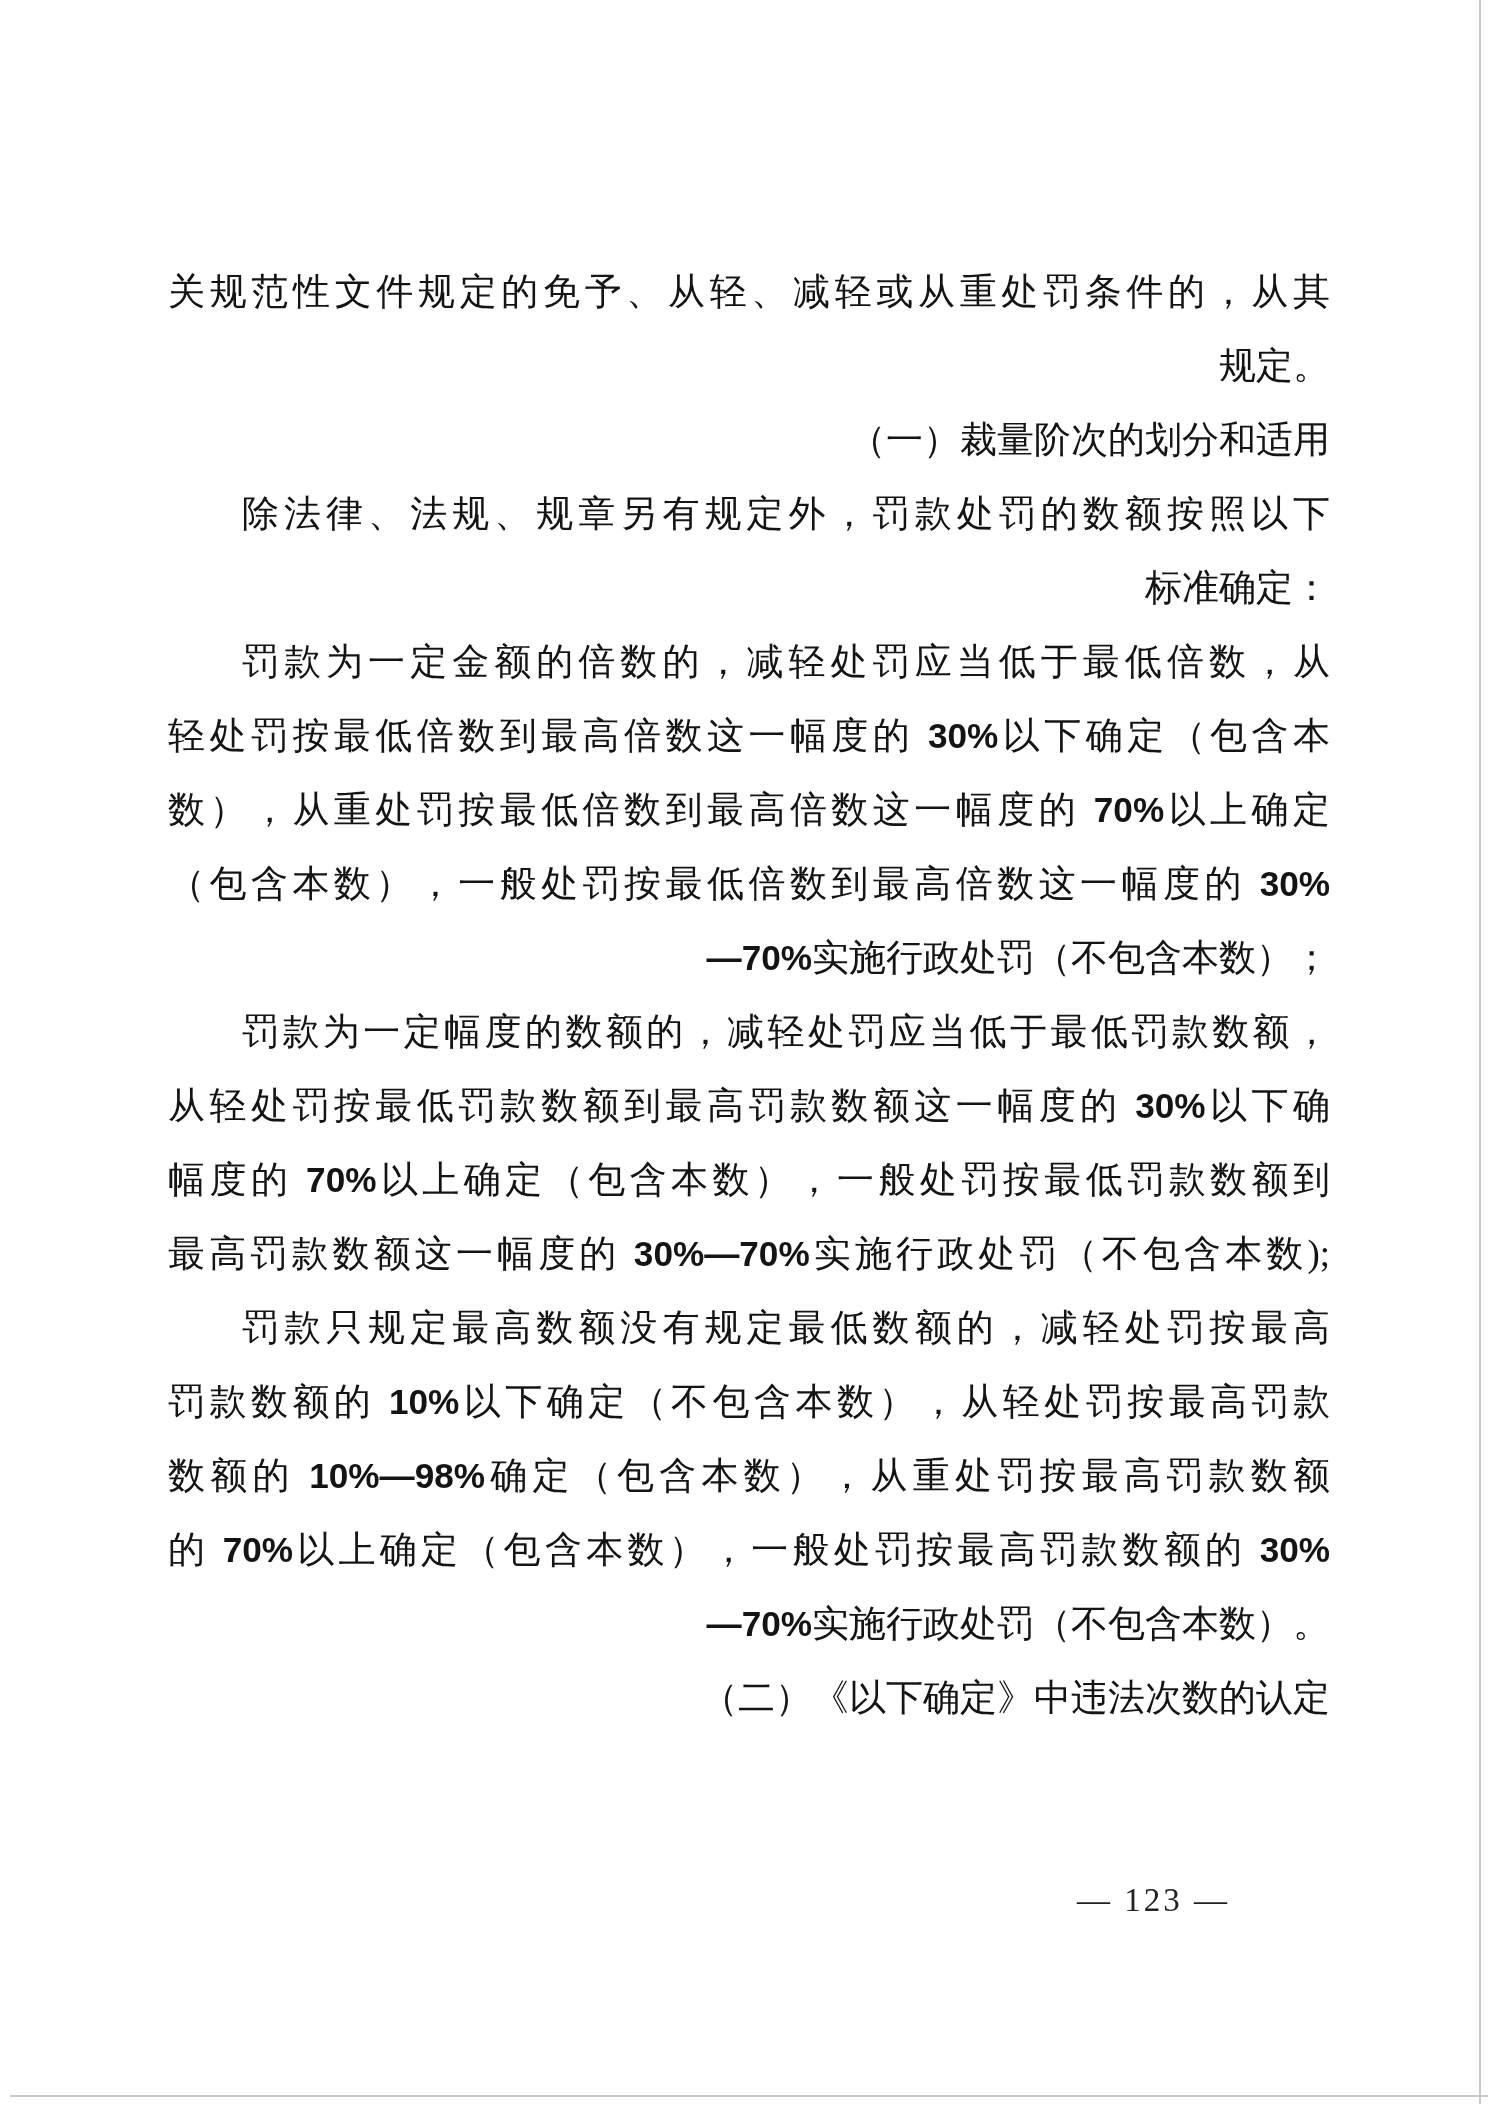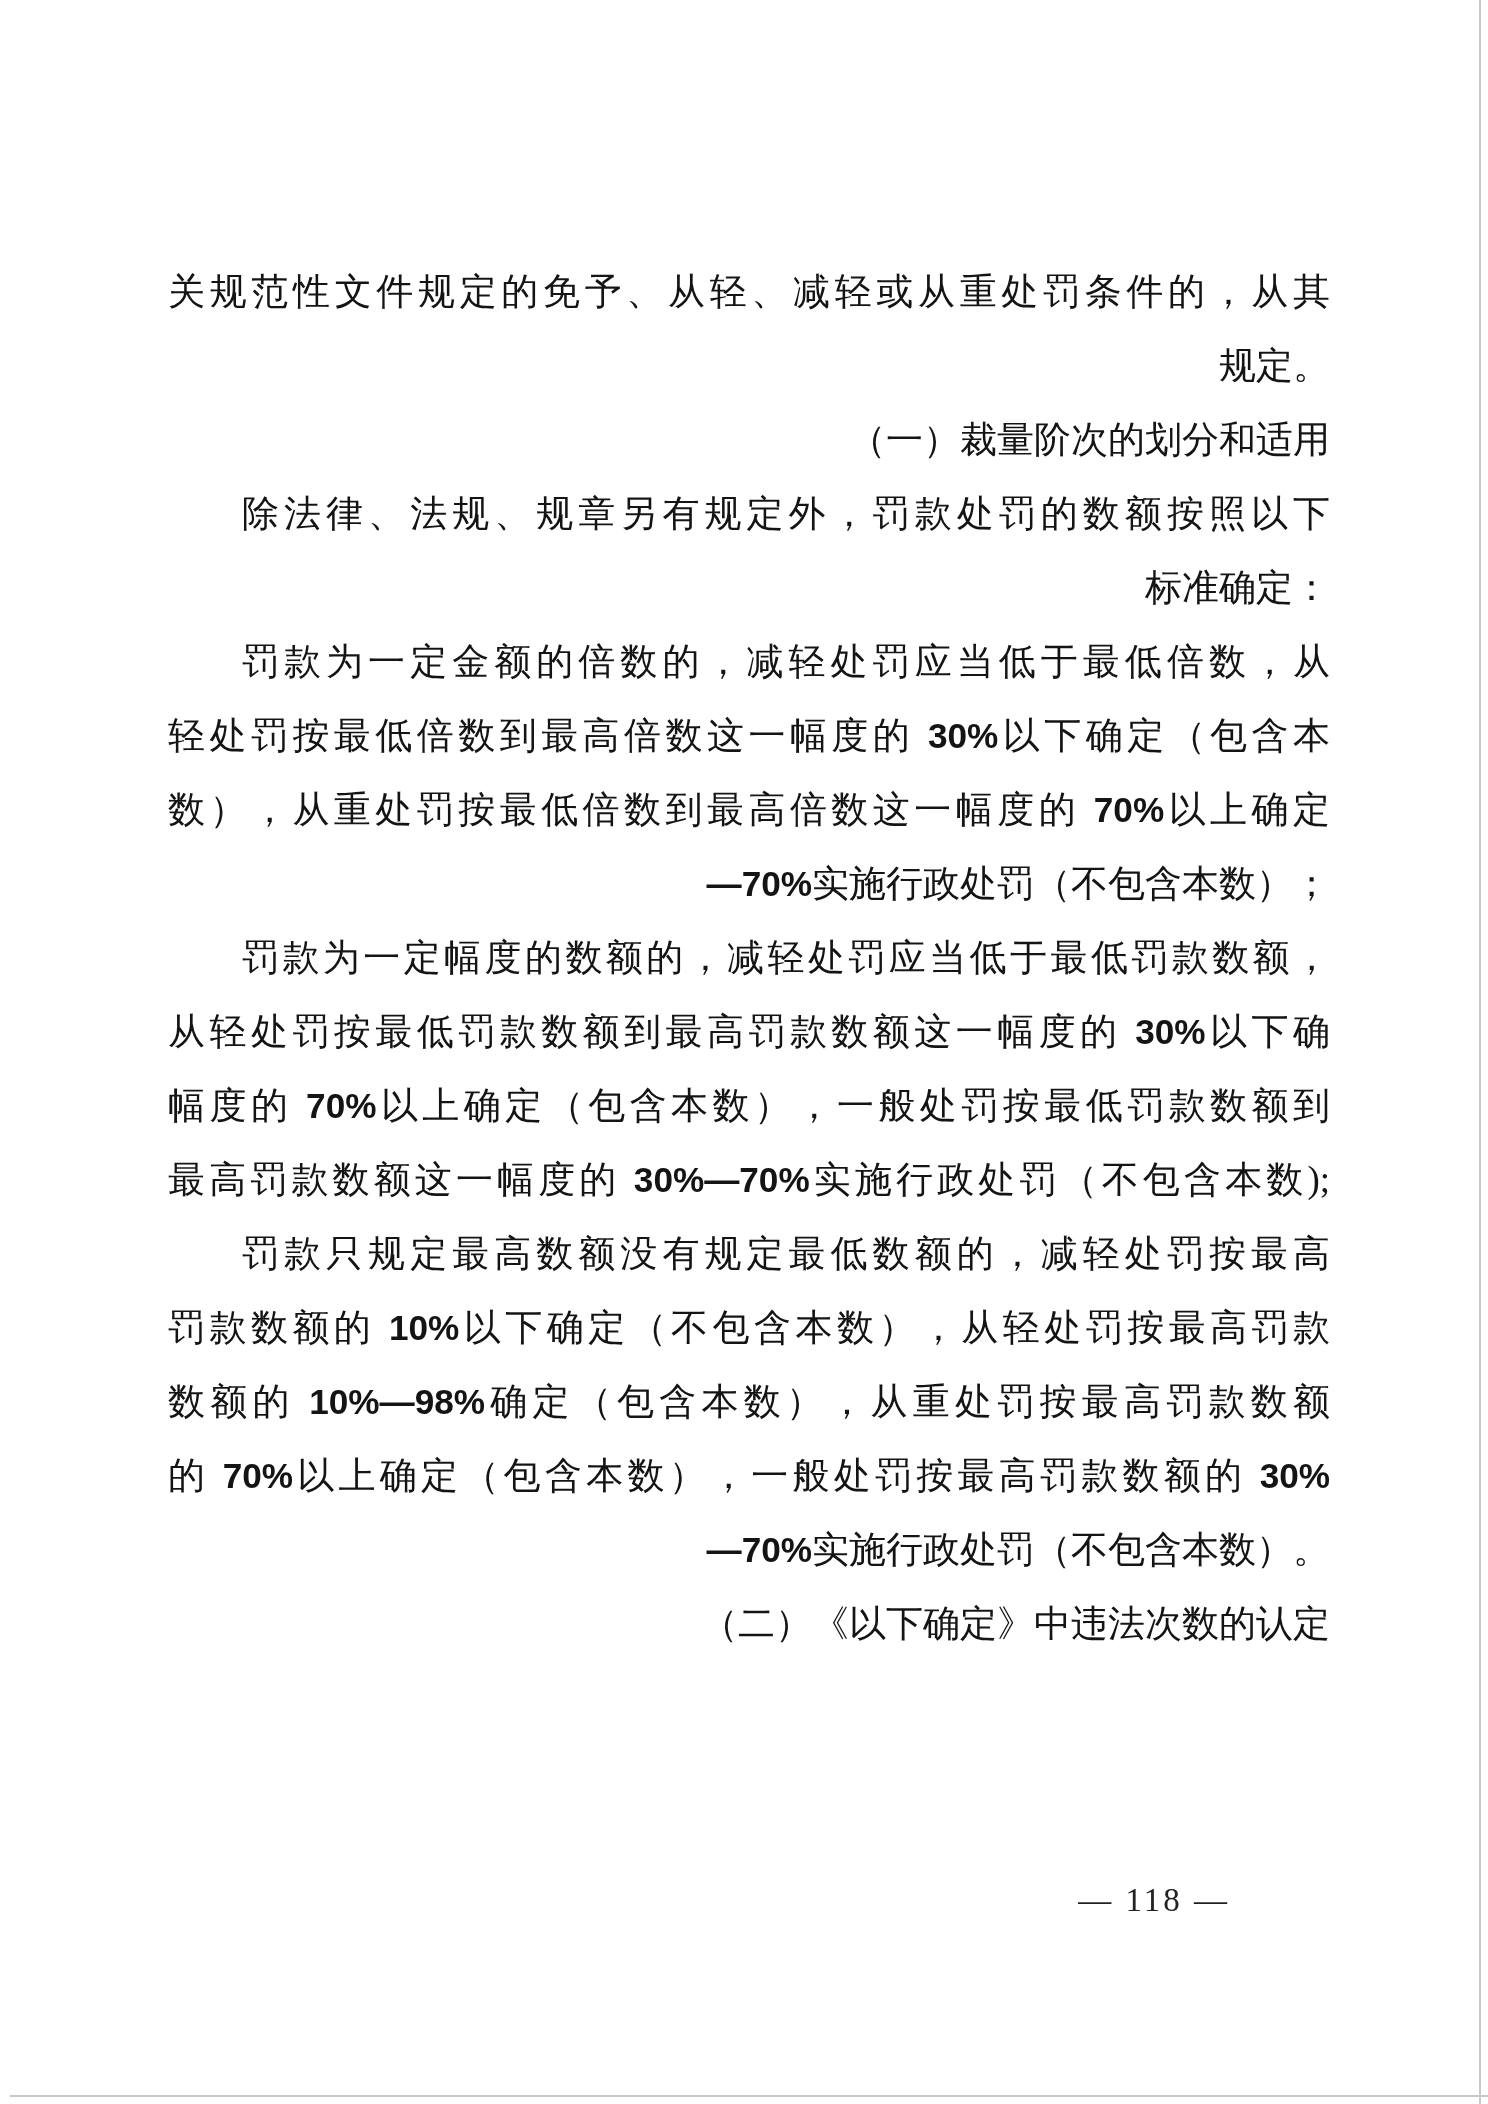--- a/index.html
+++ b/index.html
@@ -62,28 +62,29 @@
   <div class="content">
 
   <div class="line flush">关规范性文件规定的免予、从轻、减轻或从重处罚条件的，从其</div>
       <div class="line">规定。</div>
       <div class="line indent">（一）裁量阶次的划分和适用</div>
       <div class="line indent flush">除法律、法规、规章另有规定外，罚款处罚的数额按照以下</div>
       <div class="line">标准确定：</div>
       <div class="line indent flush">罚款为一定金额的倍数的，减轻处罚应当低于最低倍数，从</div>
       <div class="line flush">轻处罚按最低倍数到最高倍数这一幅度的 <span class="num">30%</span>以下确定（包含本</div>
       <div class="line flush">数），从重处罚按最低倍数到最高倍数这一幅度的 <span class="num">70%</span>以上确定</div>
+      <div class="line flush">（包含本数），一般处罚按最低倍数到最高倍数这一幅度的 <span class="num">30%</span></div>
       <div class="line"><span class="num">—70%</span>实施行政处罚（不包含本数）；</div>
       <div class="line indent flush">罚款为一定幅度的数额的，减轻处罚应当低于最低罚款数额，</div>
       <div class="line flush">从轻处罚按最低罚款数额到最高罚款数额这一幅度的 <span class="num">30%</span>以下确</div>
       <div class="line flush">幅度的 <span class="num">70%</span>以上确定（包含本数），一般处罚按最低罚款数额到</div>
       <div class="line flush">最高罚款数额这一幅度的 <span class="num">30%</span><span class="num">—70%</span>实施行政处罚（不包含本数);</div>
       <div class="line indent flush">罚款只规定最高数额没有规定最低数额的，减轻处罚按最高</div>
       <div class="line flush">罚款数额的 <span class="num">10%</span>以下确定（不包含本数），从轻处罚按最高罚款</div>
       <div class="line flush">数额的 <span class="num">10%</span><span class="num">—98%</span>确定（包含本数），从重处罚按最高罚款数额</div>
       <div class="line flush">的 <span class="num">70%</span>以上确定（包含本数），一般处罚按最高罚款数额的 <span class="num">30%</span></div>
       <div class="line"><span class="num">—70%</span>实施行政处罚（不包含本数）。</div>
       <div class="line indent">（二）《以下确定》中违法次数的认定</div>
     </div>
-  <div class="footer">— 118 —</div>
+  <div class="footer">— 123 —</div>
   <div class="edge-right"></div>
   <div class="edge-bottom"></div>
 </div>
 
 </body></html>

